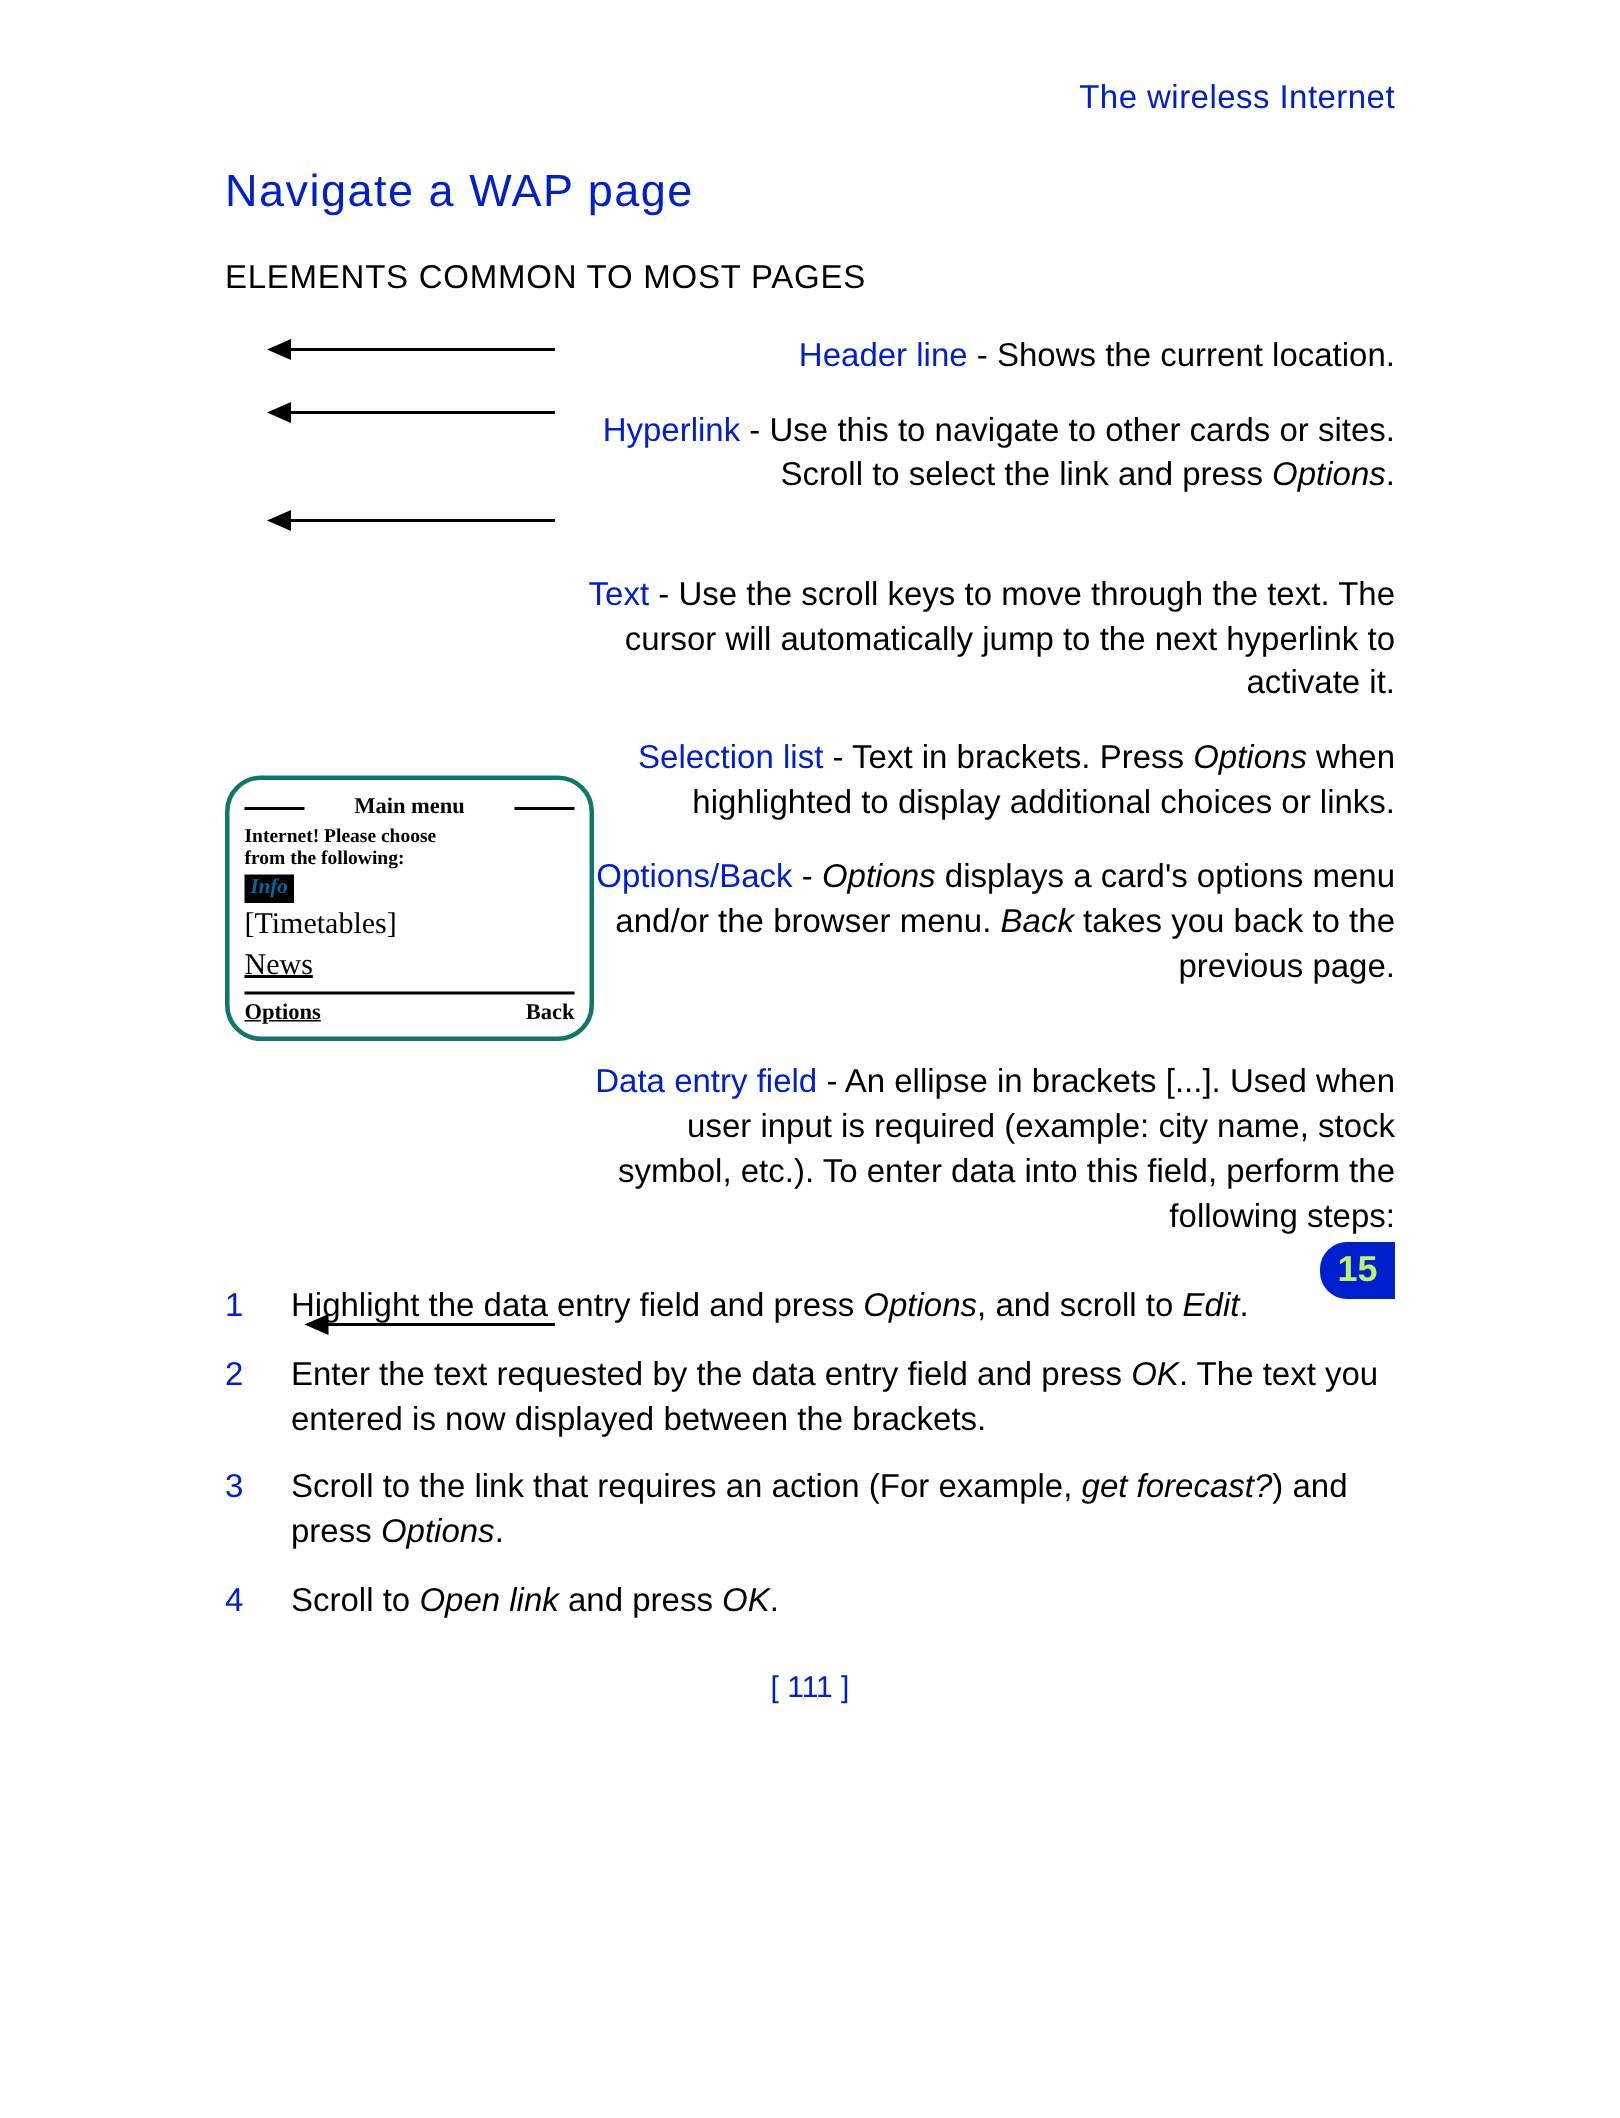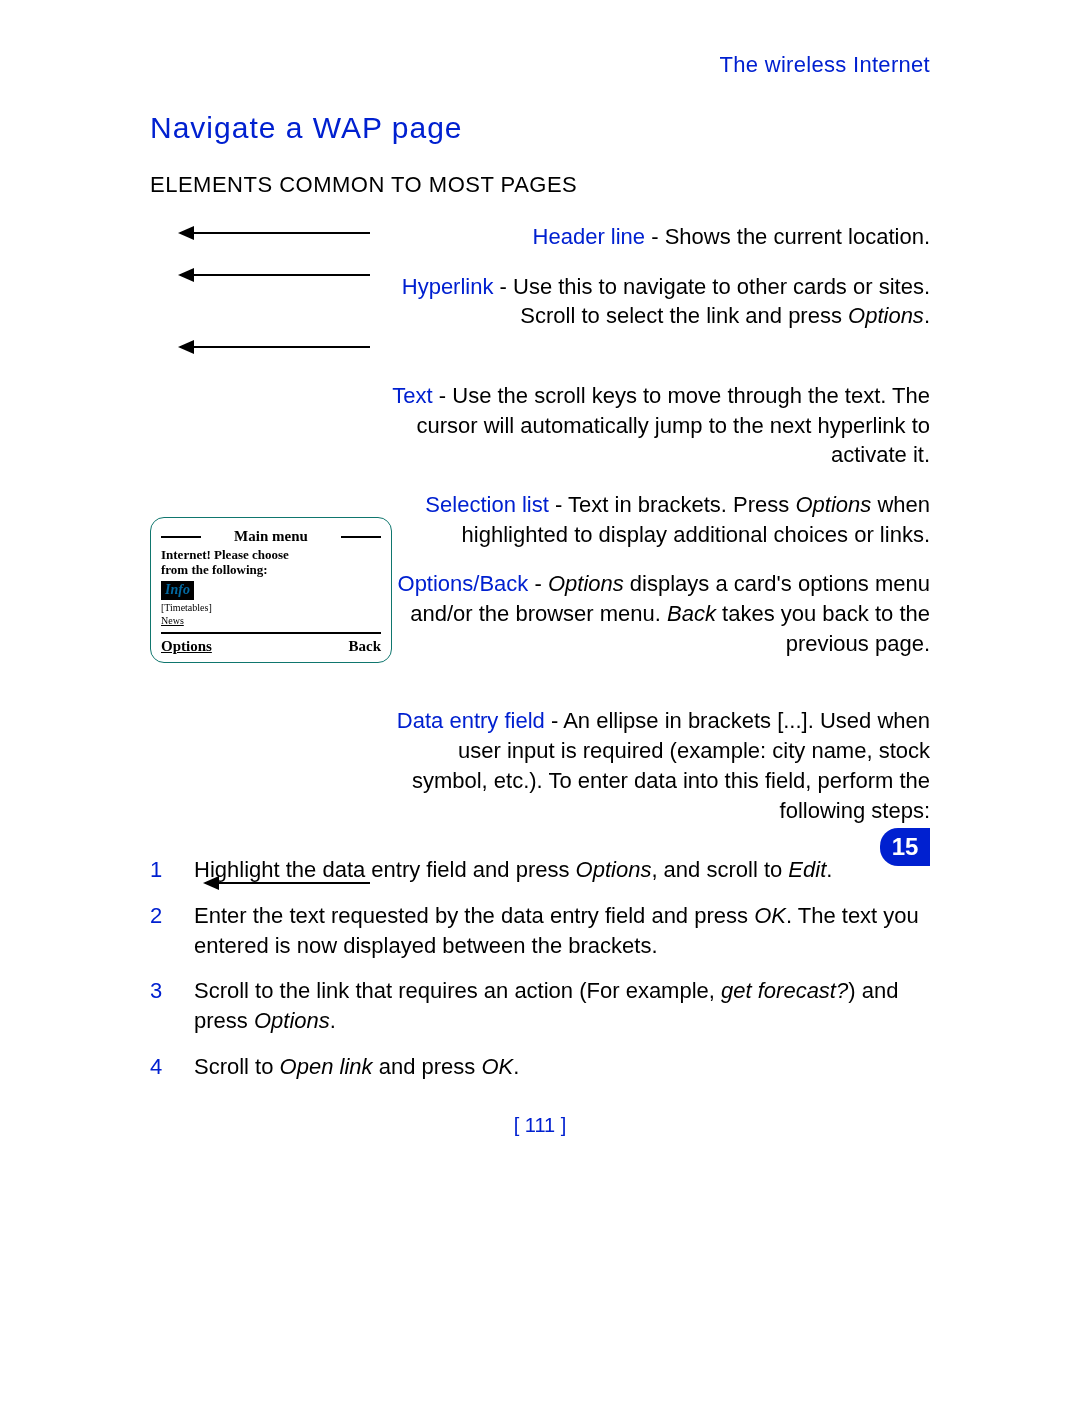--- a/index.html
+++ b/index.html
@@ -71,22 +71,22 @@
     border-top: 7px solid transparent;
     border-bottom: 7px solid transparent;
     border-right: 16px solid #000;
   }
   
   .phone {
     position: absolute;
     left: 0;
     top: 295px;
     width: 220px;
-    border: 1px solid #0f766e;
-    border-radius: 14px;
+    border: 3px solid #0f766e;
+    border-radius: 24px;
     padding: 8px 10px 6px 10px;
     font-family: Georgia, "Times New Roman", serif;
     font-size: 15px;
     background: #fff;
   }
   .phone .hdr {
     text-align: center;
     font-weight: bold;
     position: relative;
     margin-bottom: 2px;
@@ -106,41 +106,41 @@
   .phone .info {
     display: inline-block;
     background: #000;
     color: #0369a1;
     padding: 0 4px;
     font-weight: bold;
     margin: 3px 0 1px 0;
     font-size: 14px;
     font-style: italic;
   }
-  .phone .item { font-size: 10px; }
+  .phone .item { font-size: 20px; }
   .phone .item.u { text-decoration: underline; }
   .phone .softkeys {
     display: flex;
     justify-content: space-between;
     border-top: 2px solid #000;
     margin-top: 4px;
     padding-top: 2px;
     font-weight: bold;
     font-size: 15px;
   }
   .phone .softkeys span:first-child { text-decoration: underline; }
   
   .chapter-tab {
     position: absolute;
     right: 150px;
     top: 828px;
     width: 50px;
     height: 38px;
     background: #0020d0;
-    color: #ffffff;
+    color: #bef264;
     border-radius: 18px 0 0 18px;
     font-size: 24px;
     font-weight: bold;
     display: flex;
     align-items: center;
     justify-content: center;
   }
   
   ol.steps {
     margin: 30px 0 0 0;

